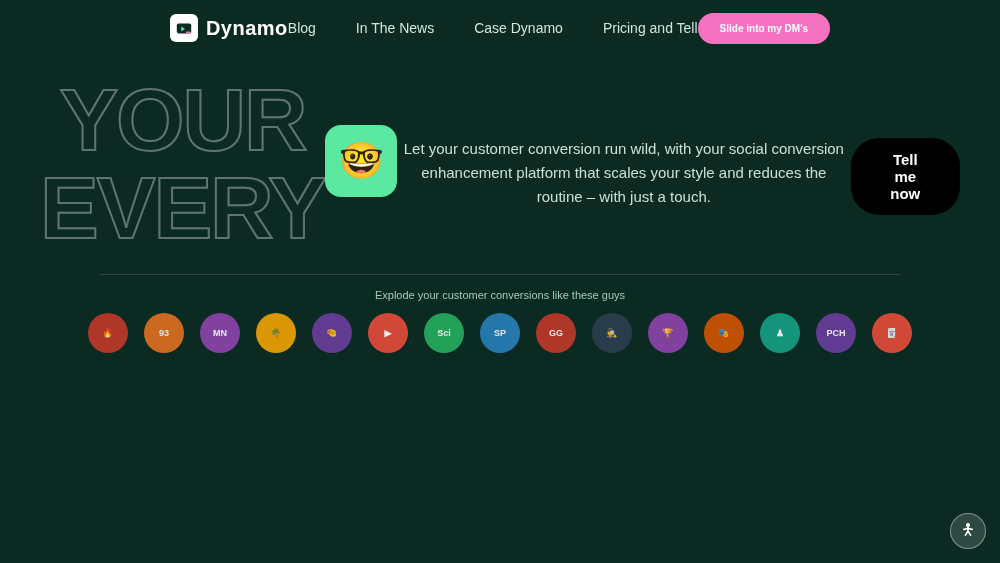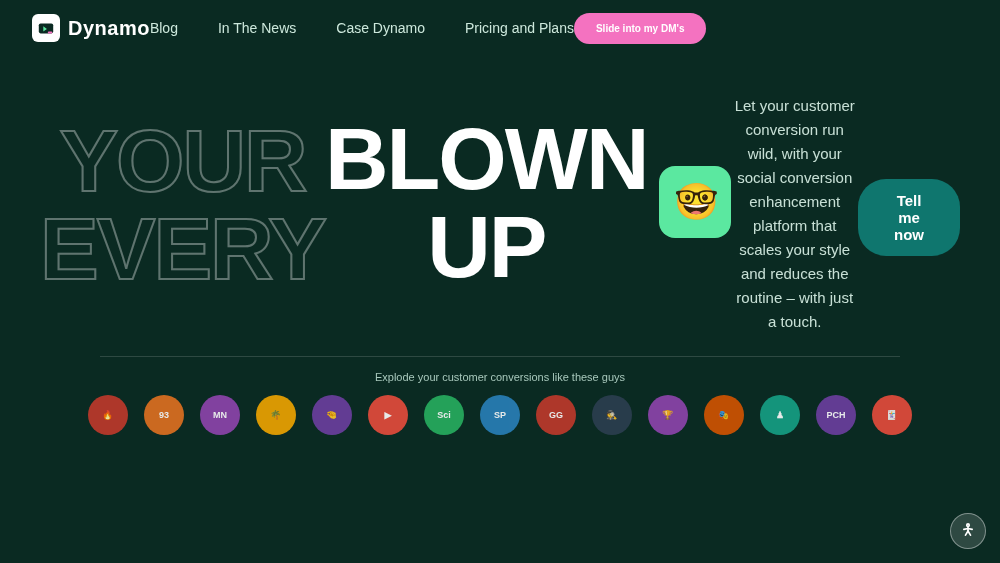--- a/index.html
+++ b/index.html
@@ -9,21 +9,21 @@
       overflow: hidden;
       background-color: #0a2a22;
       font-family: 'Arial', sans-serif;
       color: #fff;
     }
 
     
     nav {
       display: flex;
       align-items: center;
-      justify-content: flex-start;
+      justify-content: center;
       padding: 0 32px;
       height: 56px;
       background-color: #0a2a22;
       position: relative;
       z-index: 10;
     }
     .nav-logo {
       display: flex;
       align-items: center;
       gap: 8px;
@@ -121,21 +121,21 @@
     }
     .hero-sub {
       font-size: 15px;
       color: #c8e0d6;
       max-width: 500px;
       line-height: 1.6;
       margin-top: 18px;
     }
     .hero-btn {
       margin-top: 24px;
-      background: #0f766e;
+      background: #000000;
       color: #fff;
       border: none;
       border-radius: 28px;
       padding: 13px 36px;
       font-size: 15px;
       font-weight: 600;
       cursor: pointer;
     }
 
     
@@ -215,30 +215,29 @@
         <rect x="12" y="14" width="5" height="2" rx="1" fill="#f472c0"></rect>
       </svg>
     </div>
     <span class="nav-logo-text">Dynamo</span>
   </div>
 
   <div class="nav-links">
     <a class="nav-link">Blog</a>
     <a class="nav-link">In The News</a>
     <a class="nav-link">Case Dynamo</a>
-    <a class="nav-link">Pricing and Plans</a>
+    <a class="nav-link">Pricing and Tell</a>
   </div>
 
   <button class="nav-cta">Slide into my DM's</button>
 </nav>
 
 <section class="hero">
   <div class="hero-heading-outline">YOUR EVERY</div>
   <div class="hero-heading-solid">
-    <span>BLOWN UP</span>
     <div class="mascot-badge">
       <span class="mascot-face">🤓</span>
     </div>
   </div>
   <p class="hero-sub">Let your customer conversion run wild, with your social conversion enhancement platform that scales your style and reduces the routine – with just a touch.</p>
   <button class="hero-btn">Tell me now</button>
 </section>
 
 <div class="divider"></div>
 

